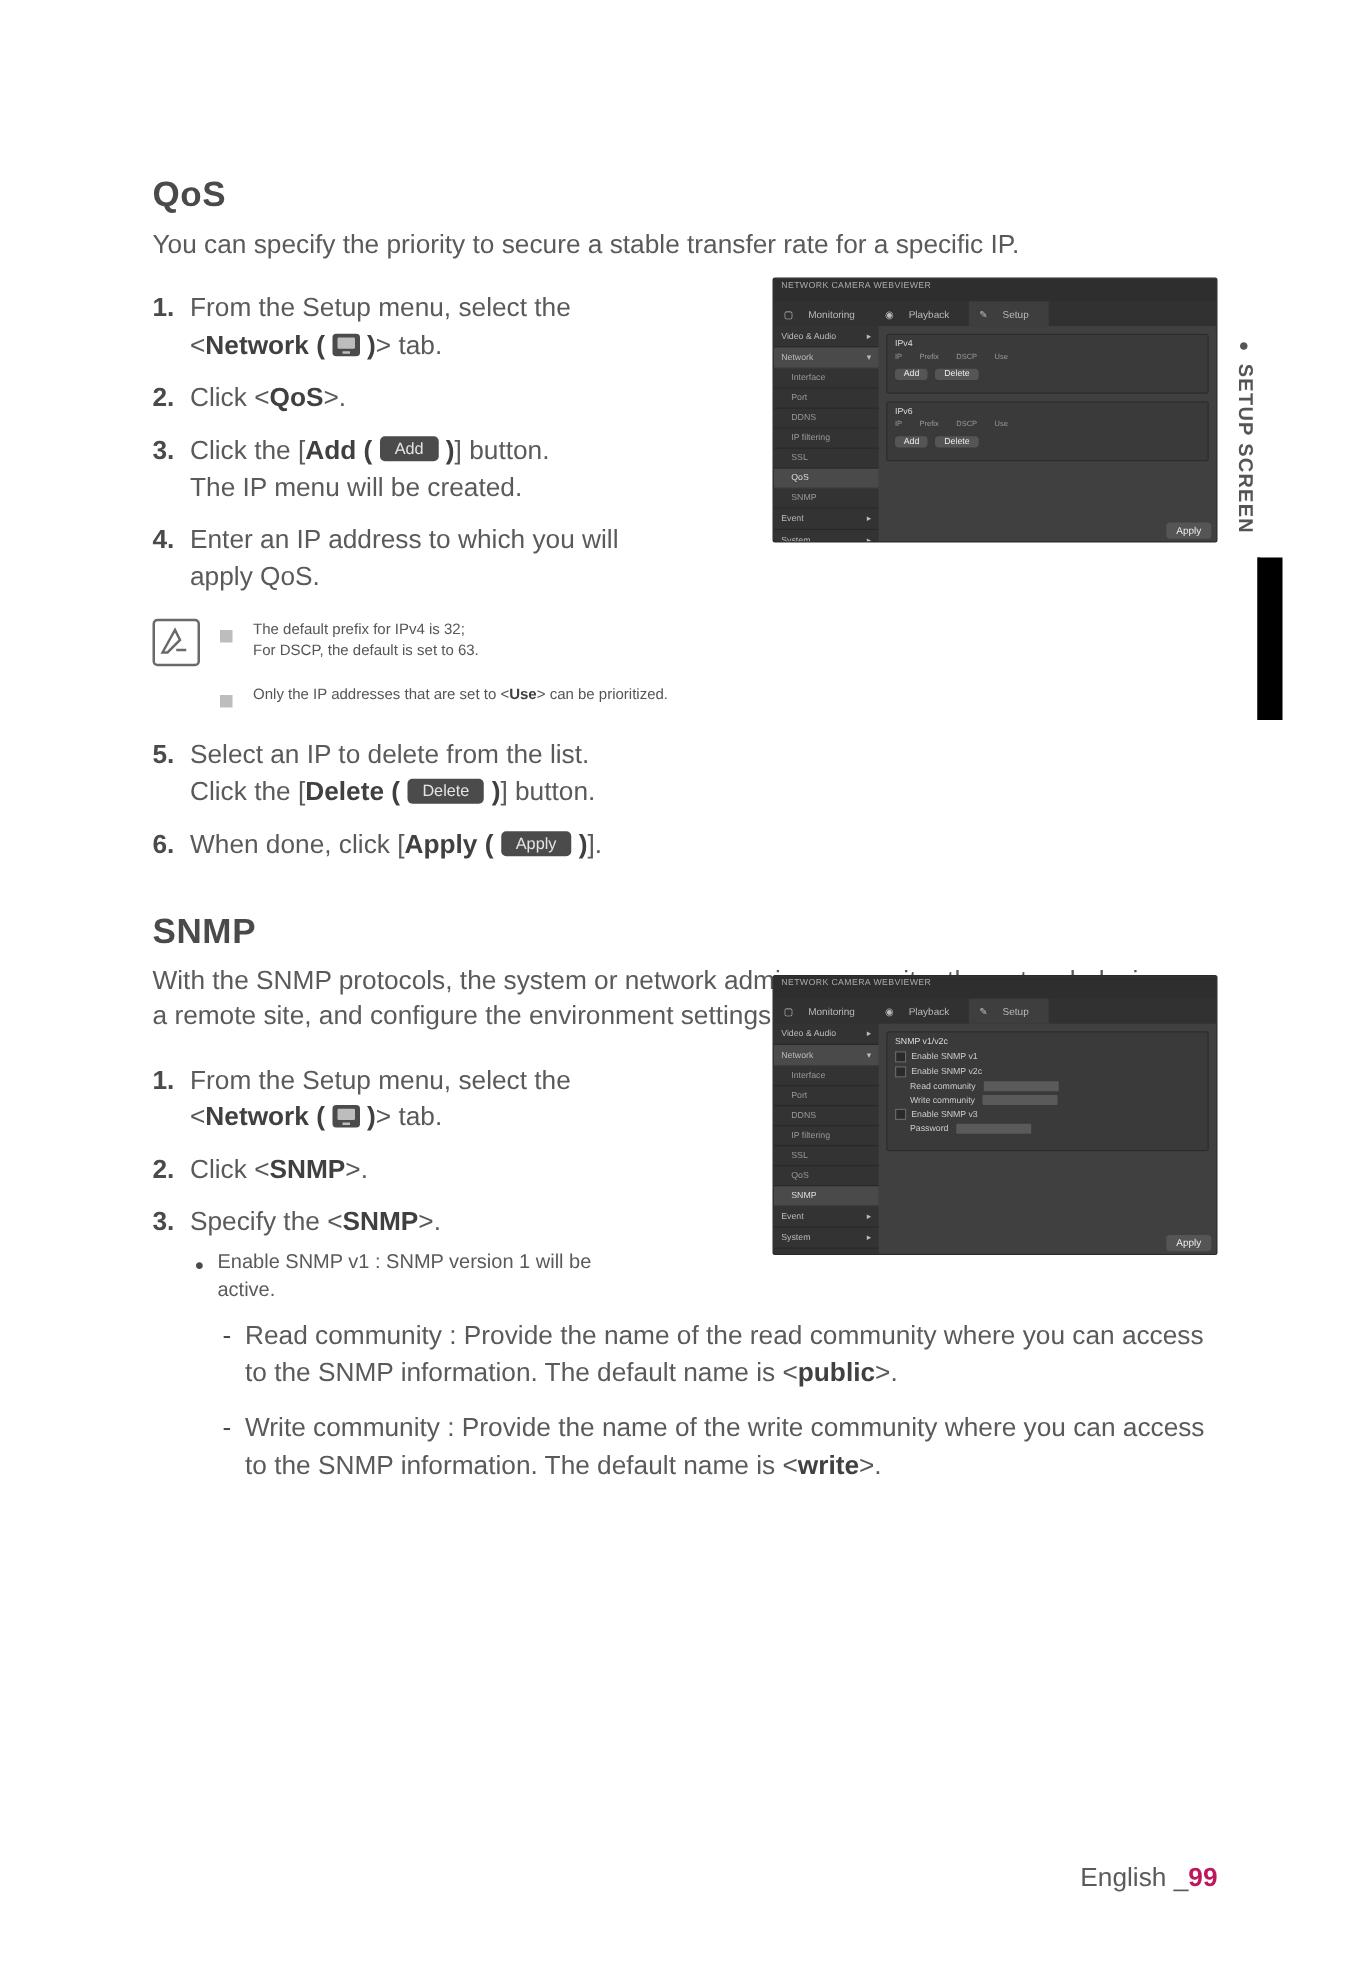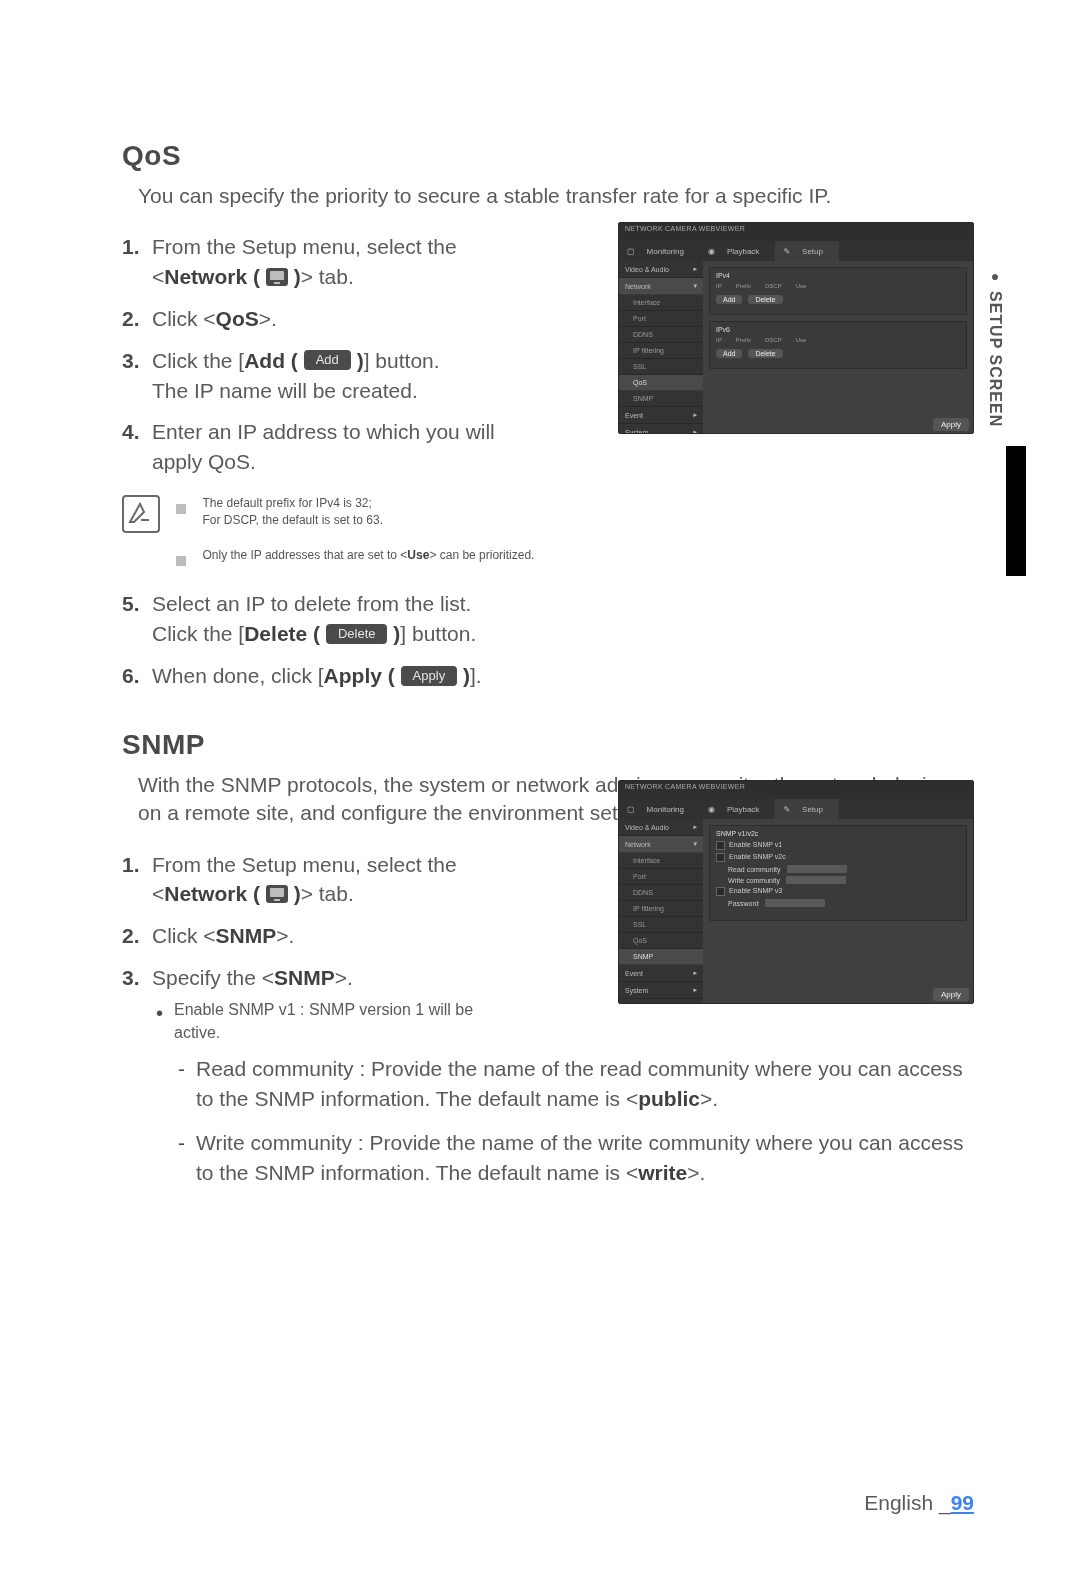--- a/index.html
+++ b/index.html
@@ -53,21 +53,21 @@
   h2.section {
     font-size: 28px;
     font-weight: bold;
     color: #4a4a4a;
     margin: 0 0 10px 0;
     letter-spacing: 0.5px;
   }
   p.lead {
     font-size: 21px;
     color: #5a5a5a;
-    margin: 0 0 22px 16px;
+    margin: 0 0 22px 0;
     line-height: 1.35;
   }
   ol.steps {
     list-style: none;
     padding: 0;
     margin: 0;
     font-size: 21px;
     color: #5a5a5a;
     line-height: 1.42;
     counter-reset: step;
@@ -281,21 +281,21 @@
     color: #4a4a4a;
   }
 
   .footer {
     position: absolute;
     right: 106px;
     bottom: 56px;
     font-size: 21px;
     color: #5a5a5a;
   }
-  .footer .pn { font-weight: bold; color: #3b82f6; text-decoration: underline; }
+  .footer .pn { font-weight: bold; color: #be185d; }
 
   .step-col-narrow { width: 370px; }
   .step-col-wide   { width: 760px; }
 </style>
 </head>
 <body>
 
 <div class="page">
 
   <div class="side-index">
@@ -373,21 +373,21 @@
       <span class="net-icon"></span>
       <span class="bold">)</span><span>&gt; tab.</span>
     </li>
     <li class="step-col-narrow">
       <span>Click &lt;</span><span class="bold">QoS</span><span>&gt;.</span>
     </li>
     <li class="step-col-narrow">
       <span>Click the [</span><span class="bold">Add (</span>
       <span class="mono-btn">Add</span>
       <span class="bold">)</span><span>] button.</span><br>
-      <span>The IP name will be created.</span>
+      <span>The IP menu will be created.</span>
     </li>
     <li class="step-col-narrow">Enter an IP address to which you will apply QoS.</li>
   </ol>
 
   <div class="note-block">
     <span class="note-icon">
       <svg width="26" height="26" viewBox="0 0 26 26">
           <path d="M3 22 L13 4 L17 12 L7 22 Z" fill="none" stroke="#6a6a6a" stroke-width="2"></path>
           <line x1="14" y1="20" x2="22" y2="20" stroke="#6a6a6a" stroke-width="2"></line>
         </svg>

